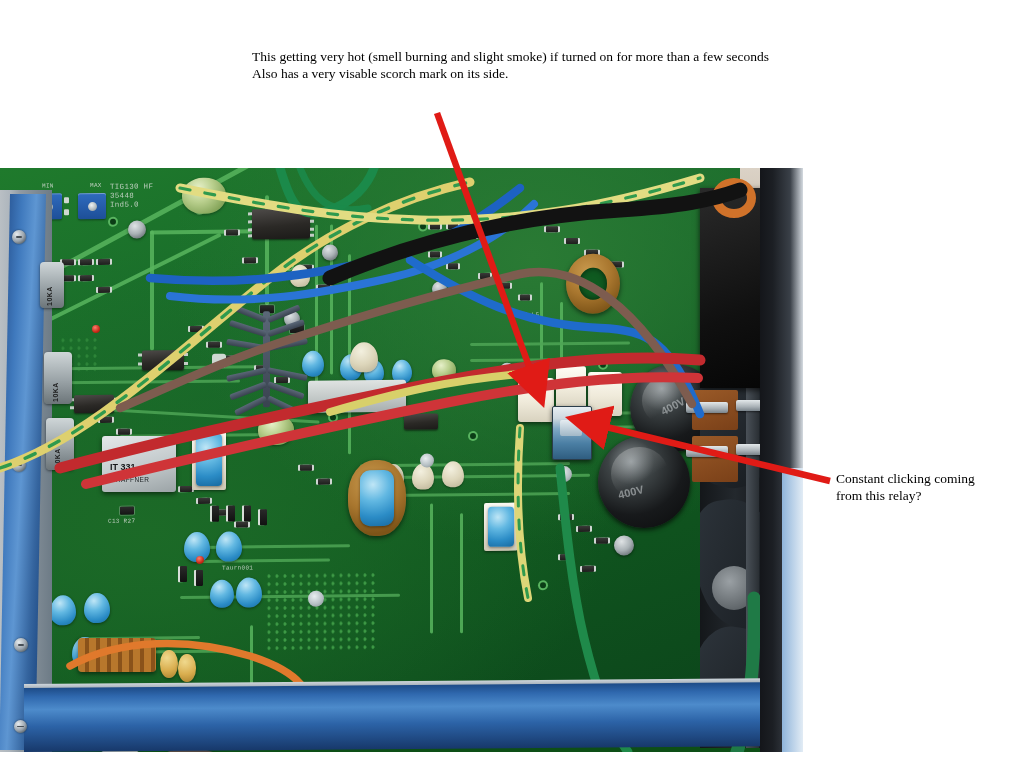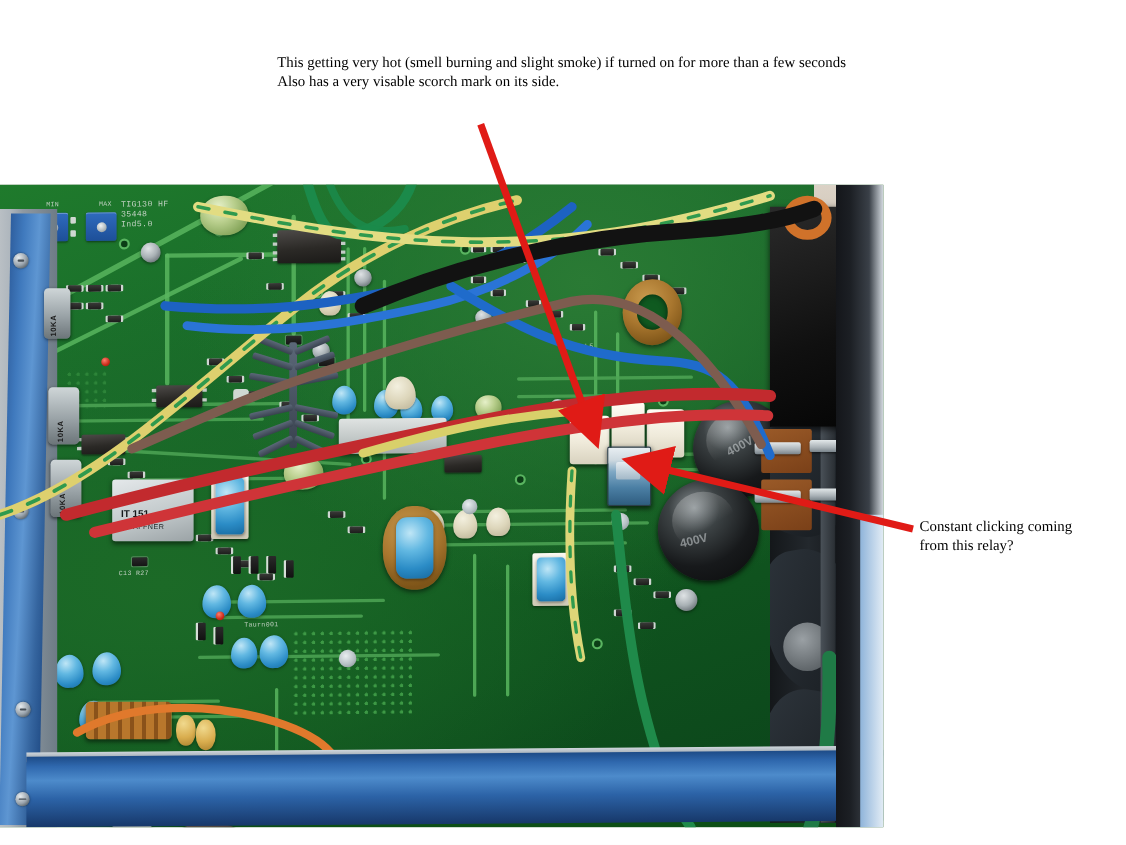--- a/index.html
+++ b/index.html
@@ -379,21 +379,21 @@
 
     <div class="ab potcan" style="left:40px;top:94px;width:24px;height:46px;"></div>
     <div class="ab potlbl" style="left:46px;top:138px;">10KA</div>
     <div class="ab potcan" style="left:44px;top:184px;width:28px;height:52px;"></div>
     <div class="ab potlbl" style="left:52px;top:234px;">10KA</div>
     <div class="ab potcan" style="left:46px;top:250px;width:28px;height:52px;"></div>
     <div class="ab potlbl" style="left:54px;top:300px;">10KA</div>
 
     <div class="ab" style="left:102px;top:268px;width:74px;height:56px;border-radius:3px;
                 background:linear-gradient(165deg,#e4e8ea,#c3cacc 55%,#9ba3a6);box-shadow:0 2px 5px rgba(0,0,0,.55);"></div>
-    <div class="ab" style="left:110px;top:294px;color:#15181a;font-family:'Liberation Sans',sans-serif;font-size:9px;font-weight:bold;">IT 151</div>
+    <div class="ab" style="left:110px;top:294px;color:#15181a;font-family:'Liberation Sans',sans-serif;font-size:9px;font-weight:bold;">IT 331</div>
     <div class="ab" style="left:106px;top:308px;color:#23282a;font-family:'Liberation Sans',sans-serif;font-size:6.5px;letter-spacing:.4px;">SCHAFFNER</div>
 
     <div class="ab boxcap" style="left:192px;top:262px;width:34px;height:60px;"></div>
     <div class="ab bluecap" style="left:196px;top:266px;width:26px;height:52px;border-radius:4px;"></div>
 
     <div class="ab" style="left:78px;top:470px;width:78px;height:34px;border-radius:4px;
           background:repeating-linear-gradient(90deg,#b8772c 0 7px,#8a521a 7px 11px);box-shadow:0 2px 4px rgba(0,0,0,.5);"></div>
     <div class="ab greencap" style="left:160px;top:482px;width:18px;height:28px;background:radial-gradient(circle at 38% 28%,#f0d98d,#d9ad4e 55%,#a87f2d);"></div>
     <div class="ab greencap" style="left:178px;top:486px;width:18px;height:28px;background:radial-gradient(circle at 38% 28%,#f0d98d,#d9ad4e 55%,#a87f2d);"></div>
     <div class="ab greencap" style="left:166px;top:528px;width:16px;height:24px;background:radial-gradient(circle at 38% 28%,#f0d98d,#d9ad4e 55%,#a87f2d);"></div>

